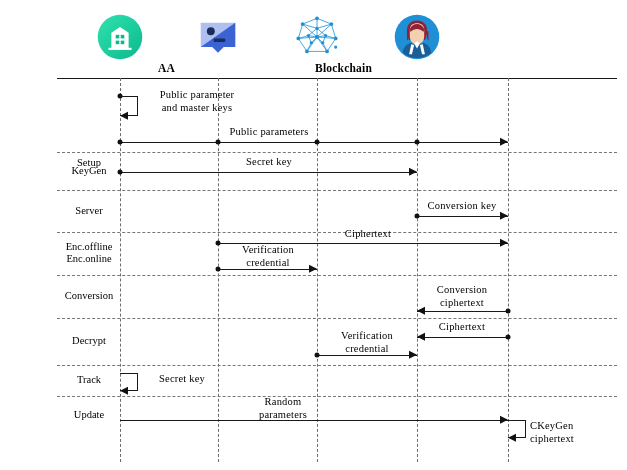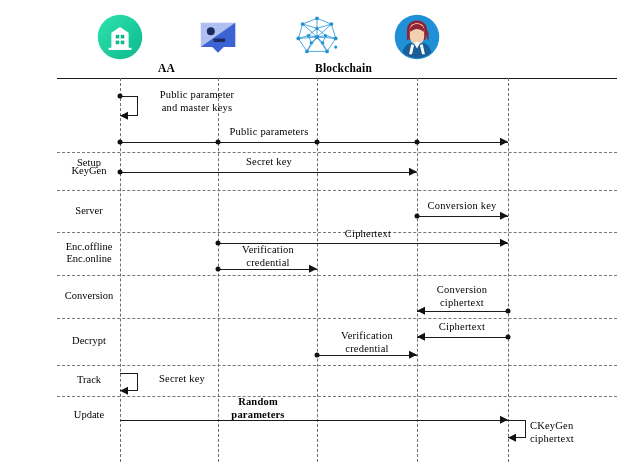--- a/index.html
+++ b/index.html
@@ -296,21 +296,21 @@
   <div>
     <div class="msg" style="left:120px; top:373px; width:18px;"></div>
     <div class="selfloop" style="left:120px; top:373px; width:18px; height:18px;"></div>
     <div class="arrowhead left" style="left:120px; top:391px;"></div>
     <div class="msg-label" style="left:142px; top:373px; width:80px;">Secret key</div>
   </div>
 
   <div>
     <div class="msg" style="left:120px; top:420px; width:388px;"></div>
     <div class="arrowhead right" style="left:508px; top:420px;"></div>
-    <div class="msg-label" style="left:203px; top:396px; width:110px;font-weight:bold;">Random
+    <div class="msg-label" style="left:228px; top:396px; width:110px;">Random
 parameters</div>
   </div>
 
   <div>
     <div class="msg" style="left:508px; top:420px; width:18px;"></div>
     <div class="selfloop" style="left:508px; top:420px; width:18px; height:18px;"></div>
     <div class="arrowhead left" style="left:508px; top:438px;"></div>
     <div class="msg-label" style="left:530px; top:420px; width:90px; text-align:left;">CKeyGen
 ciphertext</div>
   </div>

